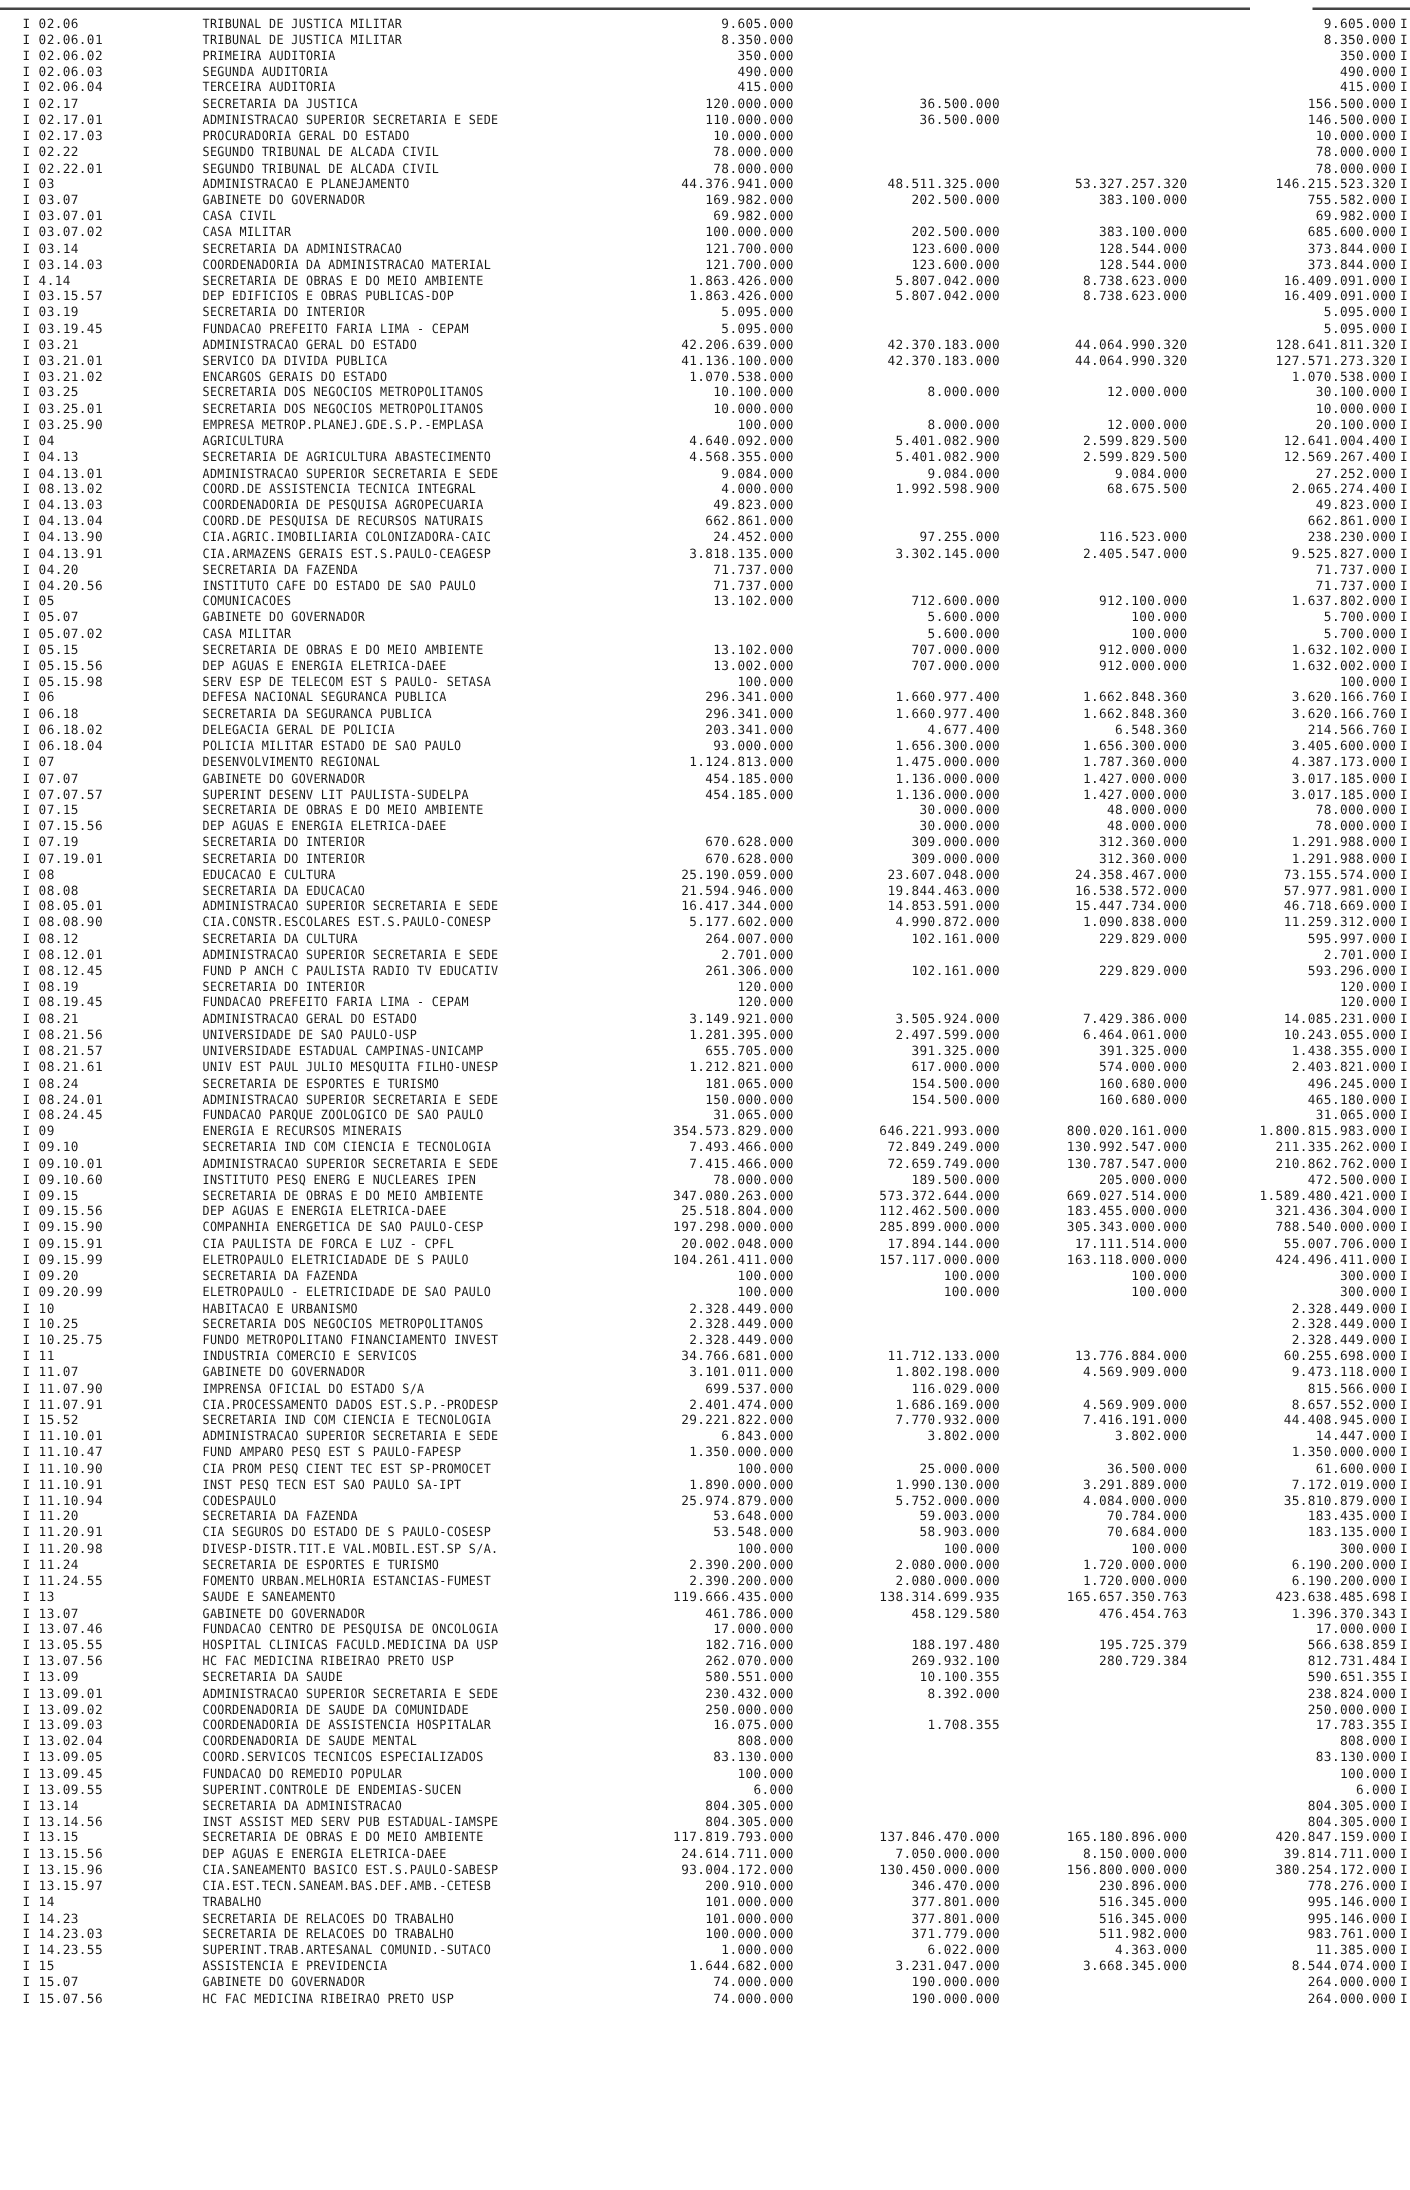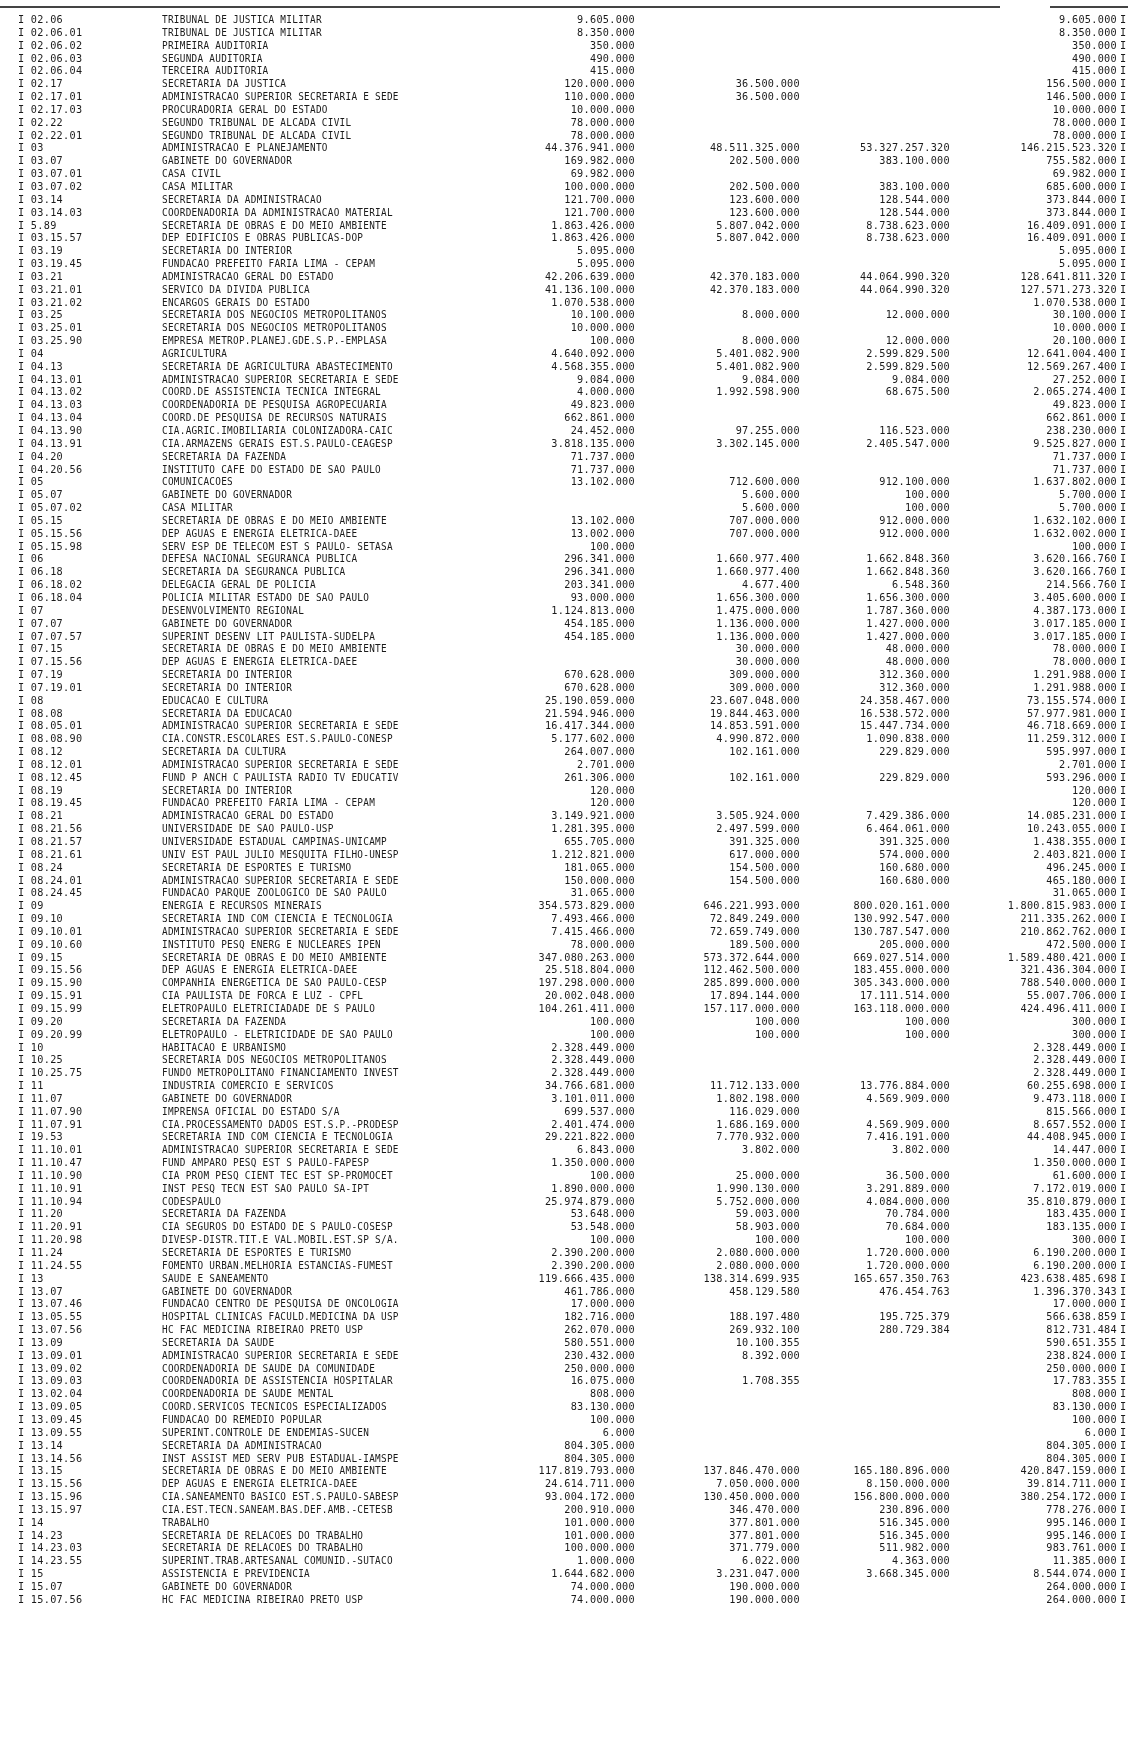--- a/index.html
+++ b/index.html
@@ -162,21 +162,21 @@
     <div class="row">
       <span class="code">I 03.14.03</span>
       <span class="desc">COORDENADORIA DA ADMINISTRACAO MATERIAL</span>
       <span class="c1">121.700.000</span>
       <span class="c2">123.600.000</span>
       <span class="c3">128.544.000</span>
       <span class="tot">373.844.000</span>
       <span class="bar">I</span>
     </div>
     <div class="row">
-      <span class="code">I 5.89</span>
+      <span class="code">I 4.14</span>
       <span class="desc">SECRETARIA DE OBRAS E DO MEIO AMBIENTE</span>
       <span class="c1">1.863.426.000</span>
       <span class="c2">5.807.042.000</span>
       <span class="c3">8.738.623.000</span>
       <span class="tot">16.409.091.000</span>
       <span class="bar">I</span>
     </div>
     <div class="row">
       <span class="code">I 03.15.57</span>
       <span class="desc">DEP EDIFICIOS E OBRAS PUBLICAS-DOP</span>
@@ -279,21 +279,21 @@
     <div class="row">
       <span class="code">I 04.13.01</span>
       <span class="desc">ADMINISTRACAO SUPERIOR SECRETARIA E SEDE</span>
       <span class="c1">9.084.000</span>
       <span class="c2">9.084.000</span>
       <span class="c3">9.084.000</span>
       <span class="tot">27.252.000</span>
       <span class="bar">I</span>
     </div>
     <div class="row">
-      <span class="code">I 04.13.02</span>
+      <span class="code">I 08.13.02</span>
       <span class="desc">COORD.DE ASSISTENCIA TECNICA INTEGRAL</span>
       <span class="c1">4.000.000</span>
       <span class="c2">1.992.598.900</span>
       <span class="c3">68.675.500</span>
       <span class="tot">2.065.274.400</span>
       <span class="bar">I</span>
     </div>
     <div class="row">
       <span class="code">I 04.13.03</span>
       <span class="desc">COORDENADORIA DE PESQUISA AGROPECUARIA</span>
@@ -801,21 +801,21 @@
     <div class="row">
       <span class="code">I 11.07.91</span>
       <span class="desc">CIA.PROCESSAMENTO DADOS EST.S.P.-PRODESP</span>
       <span class="c1">2.401.474.000</span>
       <span class="c2">1.686.169.000</span>
       <span class="c3">4.569.909.000</span>
       <span class="tot">8.657.552.000</span>
       <span class="bar">I</span>
     </div>
     <div class="row">
-      <span class="code">I 19.53</span>
+      <span class="code">I 15.52</span>
       <span class="desc">SECRETARIA IND COM CIENCIA E TECNOLOGIA</span>
       <span class="c1">29.221.822.000</span>
       <span class="c2">7.770.932.000</span>
       <span class="c3">7.416.191.000</span>
       <span class="tot">44.408.945.000</span>
       <span class="bar">I</span>
     </div>
     <div class="row">
       <span class="code">I 11.10.01</span>
       <span class="desc">ADMINISTRACAO SUPERIOR SECRETARIA E SEDE</span>

